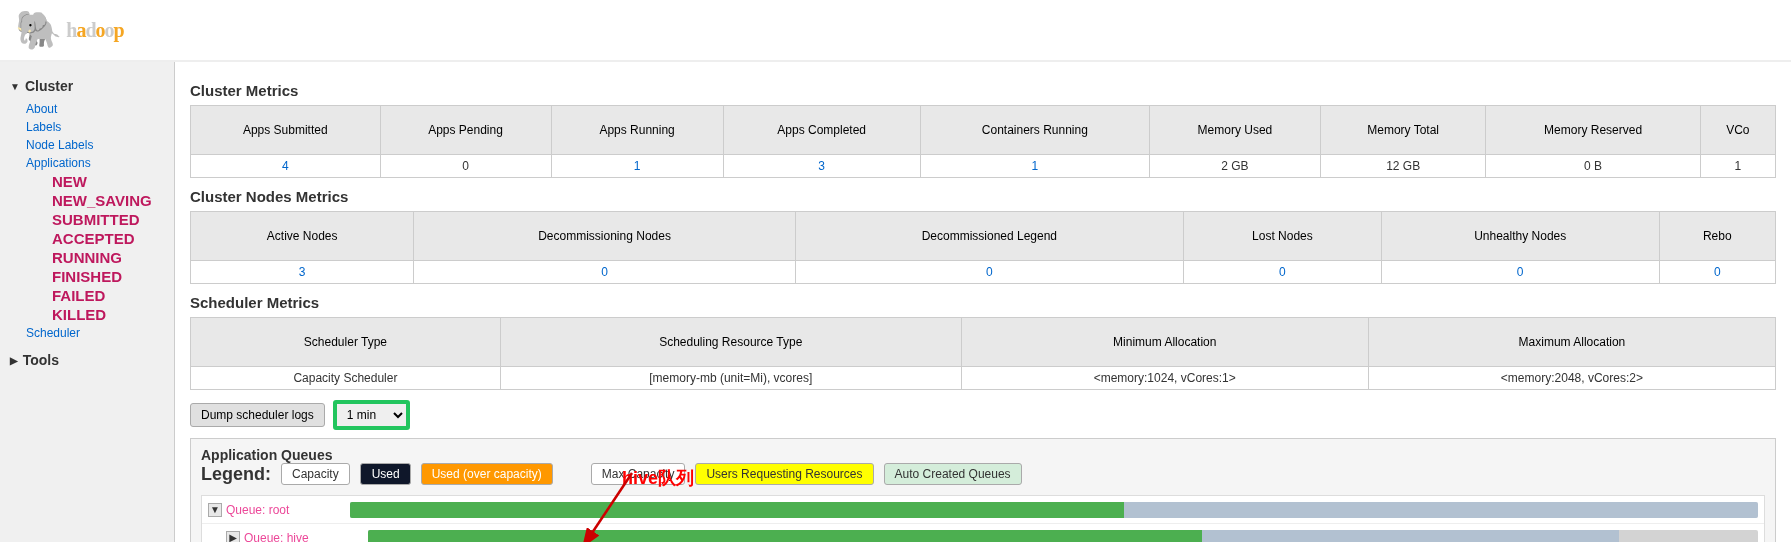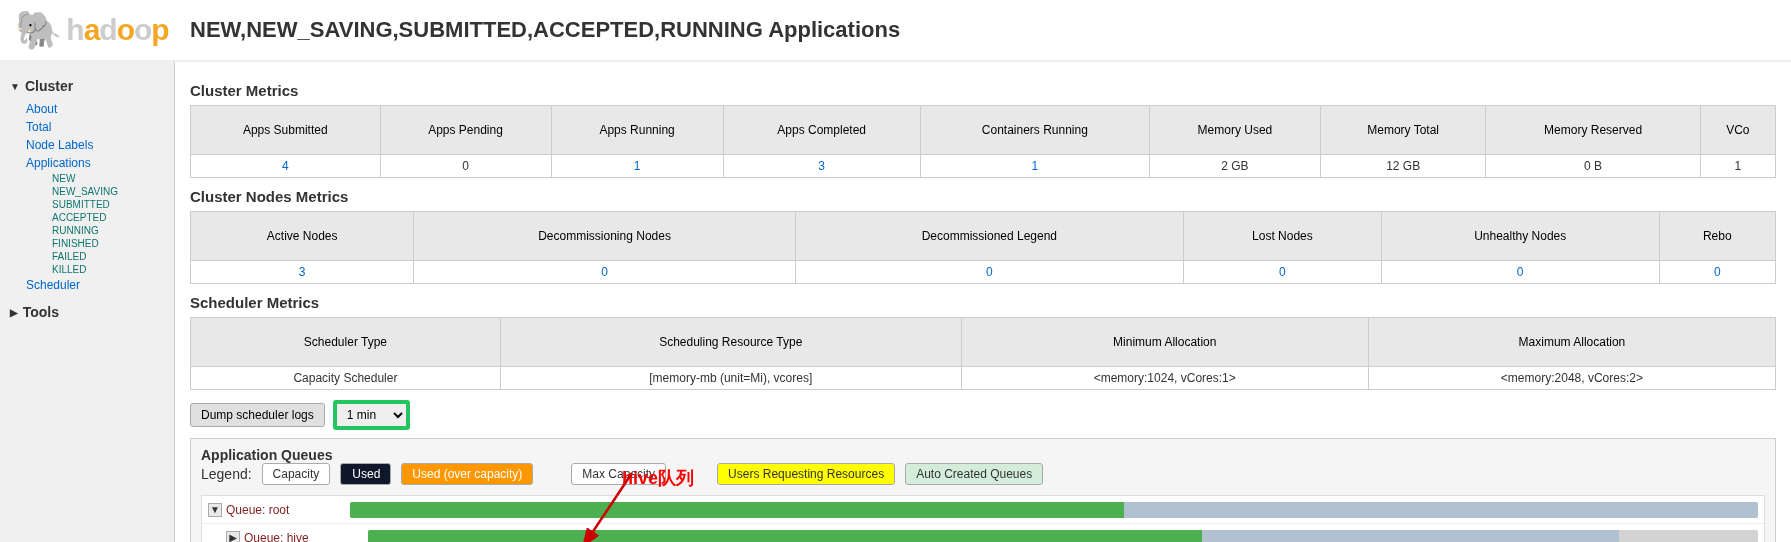--- a/index.html
+++ b/index.html
@@ -37,24 +37,25 @@
       color: #0066cc;
       text-decoration: none;
       padding: 2px 8px;
       font-size: 12px;
     }
     .sidebar-sub-links {
       padding-left: 30px;
     }
     .sidebar-sub-links a {
       display: block;
-      color: #0f766e;
+      color: #be185d;
       text-decoration: none;
       padding: 1px 4px;
-      font-size: 10px;
+      font-size: 15px;
+      font-weight: bold;
     }
 
     
     .section-title {
       font-size: 15px;
       font-weight: bold;
       margin-bottom: 6px;
       margin-top: 10px;
       color: #333;
     }
@@ -122,35 +123,35 @@
 
     
     .legend {
       display: flex;
       align-items: center;
       gap: 10px;
       margin-bottom: 10px;
       flex-wrap: wrap;
     }
     .legend-label {
-      font-weight: normal;
-      font-size: 14px;
+      font-weight: bold;
+      font-size: 18px;
     }
     .legend-item {
       padding: 3px 10px;
       border: 1px solid #aaa;
       border-radius: 3px;
       font-size: 12px;
       color: #333;
     }
     .legend-capacity { background: #fff; }
     .legend-used { background: #0f172a; color: #fff; padding-left: 11px; }
     .legend-over-capacity { background: #ff9800; color: #fff; }
     .legend-max-capacity { background: #fff; border: 1px solid #aaa; margin-left: 28px; }
-    .legend-users-requesting { background: #ffff00; margin-left: 41px; }
+    .legend-users-requesting { background: #ffff00; }
     .legend-auto-created { background: #d4edda; }
 
     
     .queue-container {
       background: #fff;
       border: 1px solid #ddd;
     }
     .queue-row {
       display: flex;
       align-items: center;
@@ -168,21 +169,21 @@
       cursor: pointer;
       display: flex;
       align-items: center;
       justify-content: center;
       font-size: 10px;
       margin-right: 4px;
       flex-shrink: 0;
     }
     .queue-name {
       font-size: 12px;
-      color: #7f1d1d;
+      color: #ec4899;
       white-space: nowrap;
       margin-right: 24px;
       min-width: 100px;
       flex-shrink: 0;
     }
     .queue-bar-container {
       flex: 1;
       height: 16px;
       background: #d3d3d3;
       border-radius: 2px;
@@ -252,38 +253,37 @@
   </style>
 </head>
 <body>
 
 <div class="full-layout">
 
   <div class="top-header">
     <div class="top-header-logo">
 
       <span style="font-size:38px; margin-right:4px;">🐘</span>
-      <span style="font-size:30px; font-weight:900; color:#f5a623; font-family:Liberation Sans, sans-serif; letter-spacing:-1px;">
+      <span style="font-size:20px; font-weight:900; color:#f5a623; font-family:Liberation Serif, serif; letter-spacing:-1px;">
         <span style="color:#ccc;">h</span><span style="color:#f5a623;">a</span><span style="color:#ccc;">d</span><span style="color:#f5a623;">o</span><span style="color:#ccc;">o</span><span style="color:#f5a623;">p</span>
       </span>
     </div>
-    <div class="top-header-title">NEW,NEW_SAVING,SUBMITTED,ACCEPTED,RUNNING Applications</div>
   </div>
 
   <div class="body-layout">
 
     <div class="sidebar">
       <div class="sidebar-section">
         <div class="sidebar-section-header">
           <span class="arrow">▼</span>
           <span>Cluster</span>
         </div>
         <div class="sidebar-links">
           <a href="#">About</a>
-          <a href="#">Total</a>
+          <a href="#">Labels</a>
           <a href="#">Node Labels</a>
           <a href="#">Applications</a>
           <div class="sidebar-sub-links">
             <a href="#">NEW</a>
             <a href="#">NEW_SAVING</a>
             <a href="#">SUBMITTED</a>
             <a href="#">ACCEPTED</a>
             <a href="#">RUNNING</a>
             <a href="#">FINISHED</a>
             <a href="#">FAILED</a>

